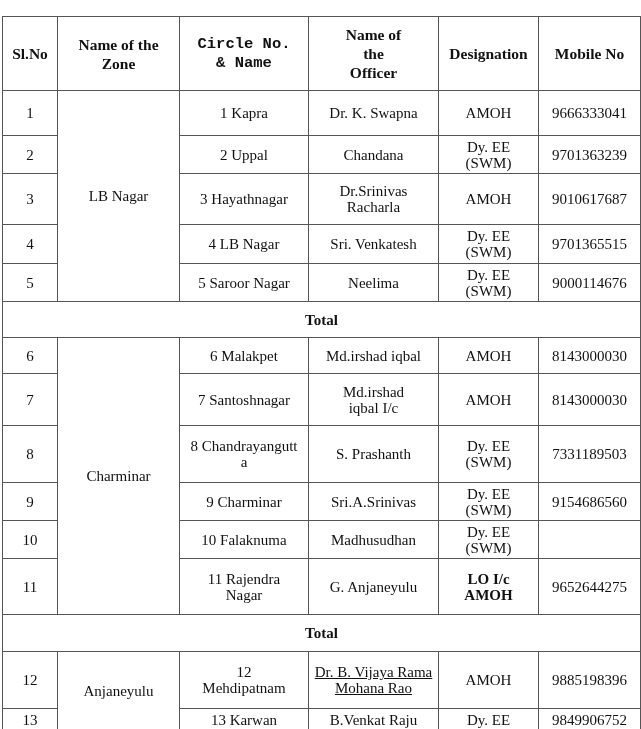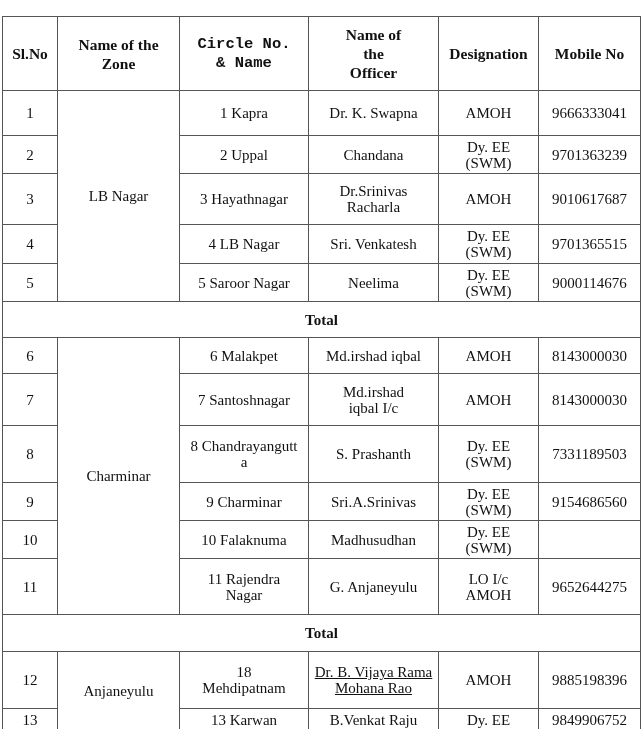--- a/index.html
+++ b/index.html
@@ -124,31 +124,31 @@
       <td>10</td>
       <td>10 Falaknuma</td>
       <td>Madhusudhan</td>
       <td style="padding:0 20px;">Dy. EE (SWM)</td>
       <td class="mobile"></td>
     </tr>
     <tr style="height:56px">
       <td>11</td>
       <td style="padding:0 22px;">11 Rajendra Nagar</td>
       <td>G. Anjaneyulu</td>
-      <td style="padding:0 16px;">LO I/c AMOH</td>
+      <td style="padding:0 16px;font-weight:bold;">LO I/c AMOH</td>
       <td class="mobile">9652644275</td>
     </tr>
     <tr class="total" style="height:37px">
       <td colspan="6">Total</td>
     </tr>
 
     <tr style="height:57px">
       <td>12</td>
       <td rowspan="2" class="zone-top">Anjaneyulu</td>
-      <td style="padding:0 22px;">18 Mehdipatnam</td>
+      <td style="padding:0 22px;">12 Mehdipatnam</td>
       <td style="padding:0 0;text-decoration:underline;">Dr. B. Vijaya Rama Mohana Rao</td>
       <td>AMOH</td>
       <td class="mobile">9885198396</td>
     </tr>
     <tr style="height:22px">
       <td>13</td>
       <td>13 Karwan</td>
       <td>B.Venkat Raju</td>
       <td>Dy. EE</td>
       <td class="mobile">9849906752</td>

